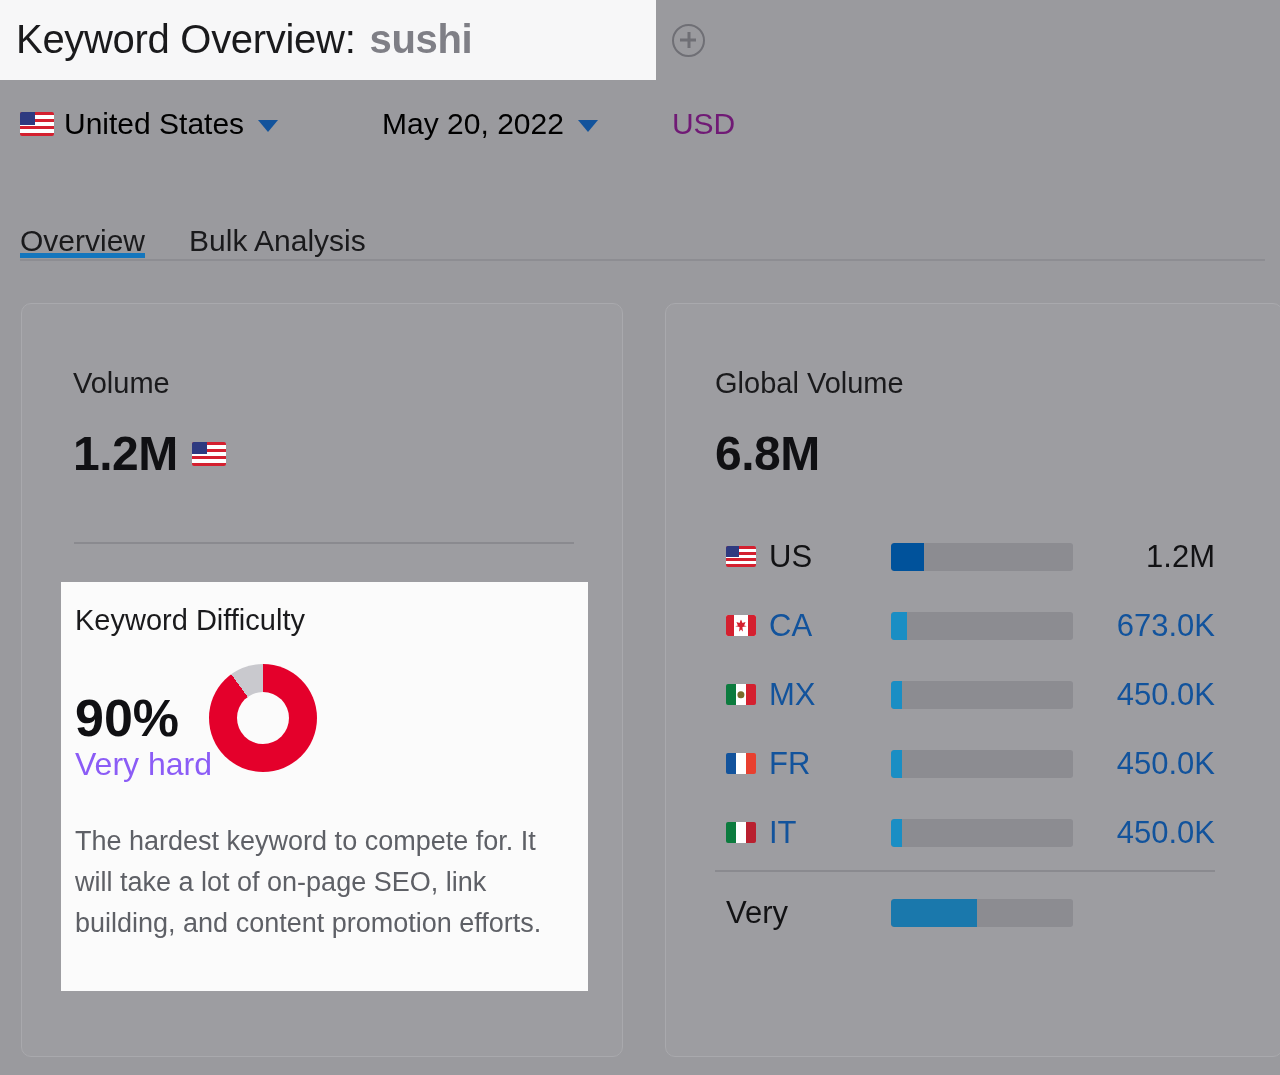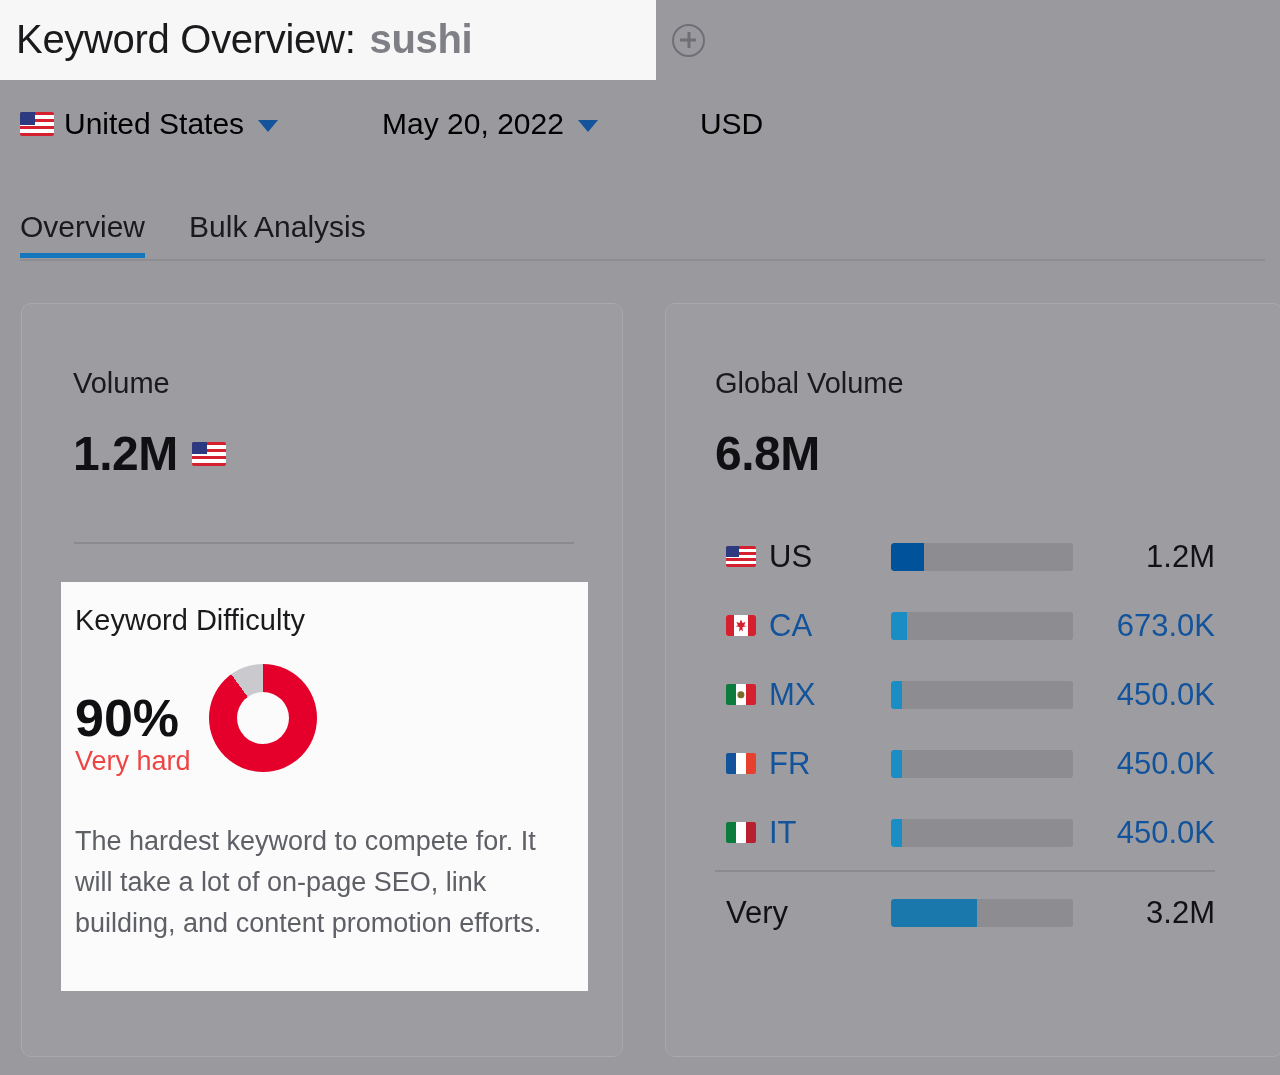--- a/index.html
+++ b/index.html
@@ -29,21 +29,21 @@
   .plus-icon::before, .plus-icon::after {
     content: ""; position: absolute; background: #6f6f75;
   }
   .plus-icon::before { left: 50%; top: 6px; width: 3px; height: 16px; transform: translateX(-50%); }
   .plus-icon::after  { top: 50%; left: 6px; height: 3px; width: 16px; transform: translateY(-50%); }
 
   
   .filters { position: absolute; left: 20px; top: 100px; display: flex; align-items: center; height: 48px; }
   .filter { display: flex; align-items: center; gap: 10px; color: #12539c; font-size: 30px; }
   .filter .lbl { color: #000000; }
-  .filter.plain .lbl { color: #000000; margin-left: 28px; }
+  .filter.plain .lbl { color: #701a75; }
   .chev {
     width: 0; height: 0; border-left: 10px solid transparent; border-right: 10px solid transparent;
     border-top: 12px solid #12539c; margin-left: 4px; margin-top: 4px;
   }
   .flag { display: inline-block; width: 34px; height: 24px; position: relative; overflow: hidden; border-radius: 2px; flex: none; }
   .flag-sm { width: 30px; height: 21px; }
 
   
   .flag-us { background: repeating-linear-gradient(to bottom,#d4202f 0,#d4202f 14.28%,#ffffff 14.28%,#ffffff 28.56%); }
   .flag-us::before { content:""; position:absolute; left:0; top:0; width:44%; height:53%; background:#2e3a80; }
@@ -63,21 +63,21 @@
   
   .flag-de { background: linear-gradient(to bottom,#141414 0 33.3%,#d4202f 33.3% 66.6%,#f0c232 66.6% 100%); }
 
   .monitor { width: 34px; height: 28px; position: relative; flex: none; }
   .monitor .scr { position:absolute; left:0; top:0; width:34px; height:22px; border:3.5px solid #12539c; border-radius:3px; }
   .monitor .stand { position:absolute; left:50%; transform:translateX(-50%); bottom:0; width:18px; height:4px; background:#12539c; border-radius:2px; }
   .monitor .neck { position:absolute; left:50%; transform:translateX(-50%); bottom:3px; width:6px; height:5px; background:#12539c; }
 
   
   .tabs { position: absolute; left: 20px; top: 198px; display: flex; gap: 44px; align-items: flex-end; height: 60px; }
-  .tab { font-size: 30px; color: #1a1a1c; padding-bottom: 14px; position: relative; }
+  .tab { font-size: 30px; color: #1a1a1c; position: relative; }
   .tab.active::after {
     content: ""; position: absolute; left: 0; right: 0; bottom: 0; height: 5px; background: #1476bd;
   }
   .tabs-rule { position: absolute; left: 20px; top: 259px; width: 1245px; height: 2px; background: #8d8d92; }
 
   
   .card {
     position: absolute; background: #9d9da1; border: 1px solid #a9a9ad; border-radius: 10px;
   }
   .card-left  { left: 21px;  top: 303px; width: 602px; height: 754px; }
@@ -91,21 +91,21 @@
   .vol-divider { position: absolute; left: 52px; top: 238px; width: 500px; height: 2px; background: #8a8a8f; }
 
   
   .kd-panel {
     position: absolute; left: 39px; top: 278px; width: 527px; height: 409px;
     background: #fbfbfb;
   }
   .kd-title { position: absolute; left: 14px; top: 22px; font-size: 29px; color: #1a1a1c; }
   .kd-score-row { position: absolute; left: 14px; top: 82px; display: flex; align-items: center; gap: 30px; }
   .kd-score { font-size: 52px; font-weight: bold; color: #101013; line-height: 1; }
-  .kd-label { position: absolute; left: 14px; top: 164px; font-size: 27px; color: #ef4444; }
+  .kd-label { position: absolute; left: 14px; top: 164px; font-size: 32px; color: #8b5cf6; }
   .donut { width: 108px; height: 108px; border-radius: 50%; position: relative; }
   .donut::after {
     content: ""; position: absolute; left: 50%; top: 50%; transform: translate(-50%,-50%);
     width: 52px; height: 52px; border-radius: 50%; background: #fbfbfb;
   }
   .kd-desc {
     position: absolute; left: 14px; top: 239px; width: 490px;
     font-size: 27px; line-height: 41px; color: #5e6066;
   }
 
@@ -239,18 +239,17 @@
           <div class="val">450.0K</div>
         </div>
         <div class="rows-divider"></div>
         <div class="row dark">
           <div class="country">
             <span class="other-label">Very</span>
           </div>
           <div class="track">
             <div class="fill" style="width: 47%; background: rgb(26, 120, 172);"></div>
           </div>
-          <div class="val">3.2M</div>
         </div>
       </div>
   </div>
 
 </div>
 
 </body></html>

